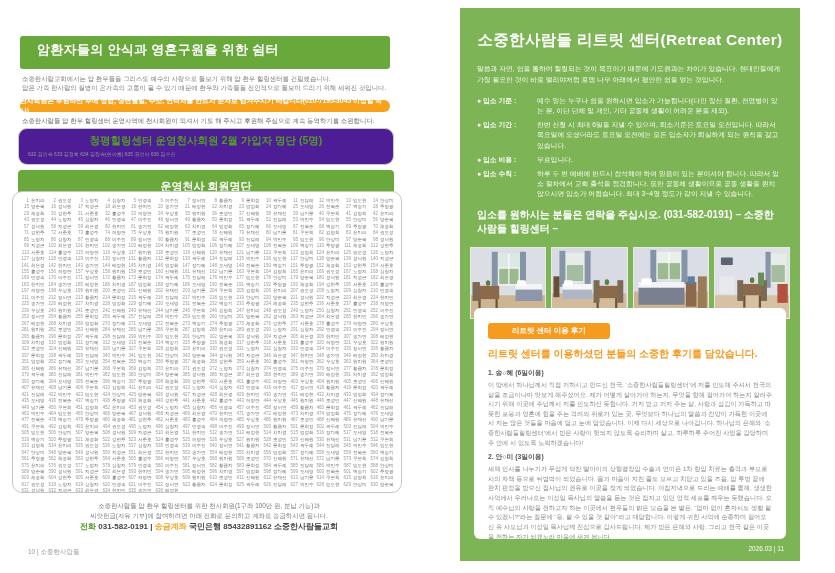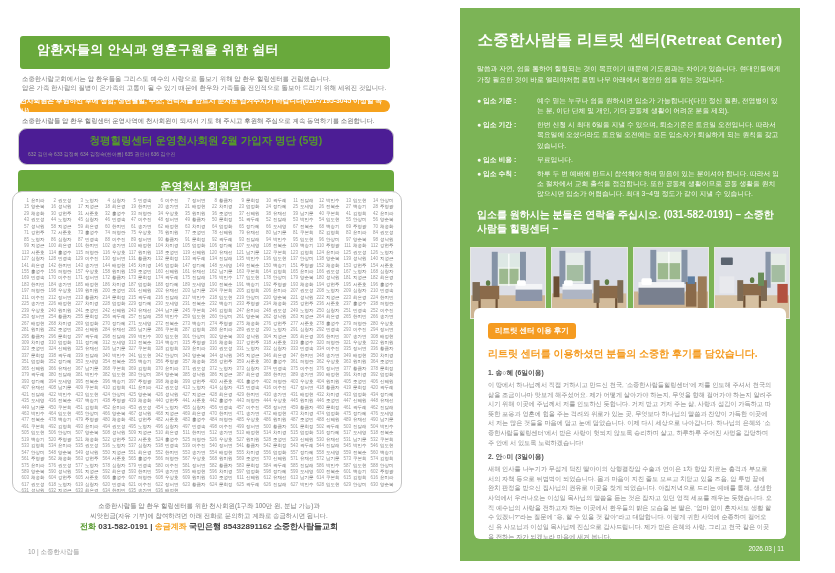--- a/index.html
+++ b/index.html
@@ -36,21 +36,21 @@
   .r-title { text-align:center; padding-top:22px; font-size:15.5px; font-weight:bold; color:#ffffff; letter-spacing:0.3px; }
   .r-intro { margin:13px 17px 0; font-size:6.8px; color:#fdfef9; line-height:1.6; }
   .r-bullets { margin:10px 17px 0; }
   .r-bullet { display:grid; grid-template-columns:60px 1fr; font-size:6.8px; color:#fdfef9; line-height:1.5; margin-bottom:4px; }
   .r-bullet .blabel { font-weight:bold; }
   .r-contact { margin:9px 17px 0; font-size:10px; font-weight:bold; color:#ffffff; }
   .photos { margin:11px 10px 0; display:flex; gap:5px; height:72px; }
   .photo { flex:1; border:1px solid #e7eadf; background:#dadce2; overflow:hidden; }
   .photo svg { width:100%; height:100%; display:block; }
   .review-box { position:absolute; left:14px; right:14px; top:300px; bottom:22px; background:#ffffff; border-radius:6px; padding:11px 14px; overflow:hidden; }
-  .review-chip { display:inline-block; background:#f59b20; color:#fff; font-weight:bold; font-size:7.5px; padding:3px 7px; border-radius:3px; }
+  .review-chip { display:inline-block; background:#f59b20; color:#fff; font-weight:bold; font-size:7.5px; padding:3px 24px; border-radius:3px; }
   .review-heading { color:#f59b20; font-weight:bold; font-size:10px; margin:8px 0 7px; }
   .review-title { font-size:6.8px; font-weight:bold; color:#555; margin-top:5px; }
   .review-body { font-size:6.2px; color:#888; line-height:1.55; margin-top:2px; }
   .page-num-right { position:absolute; right:16px; bottom:9px; font-size:6.5px; color:#ffffff; }
 </style>
 </head>
 <body>
 
 <div class="spread">
 

